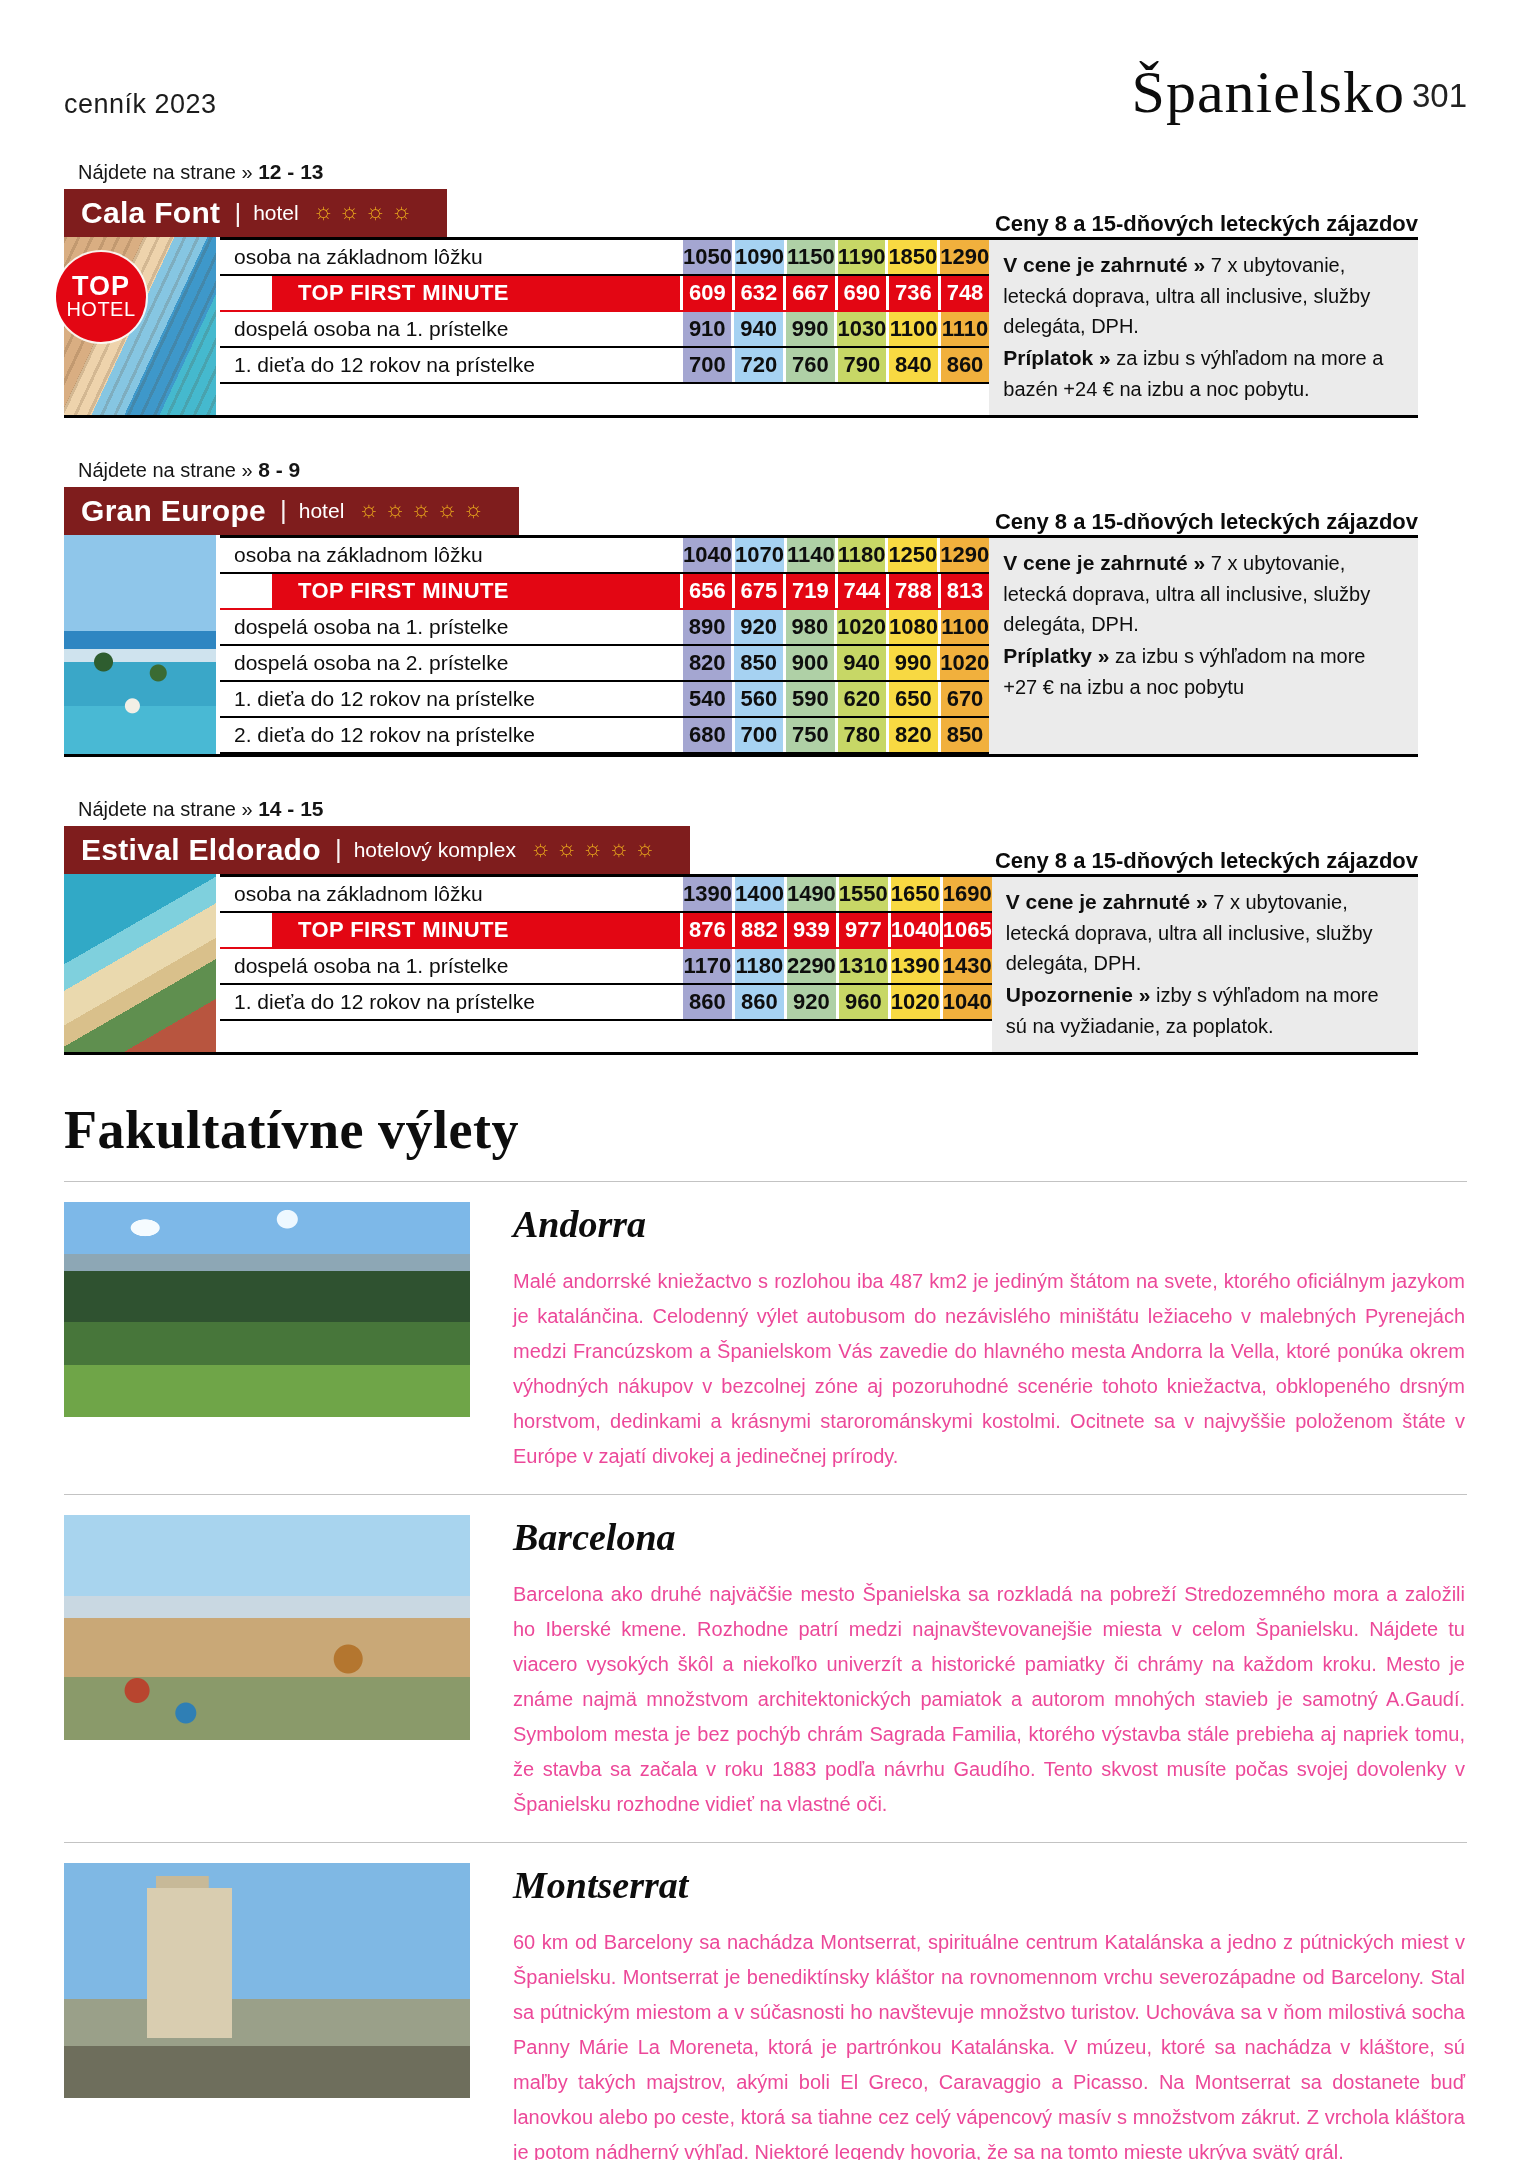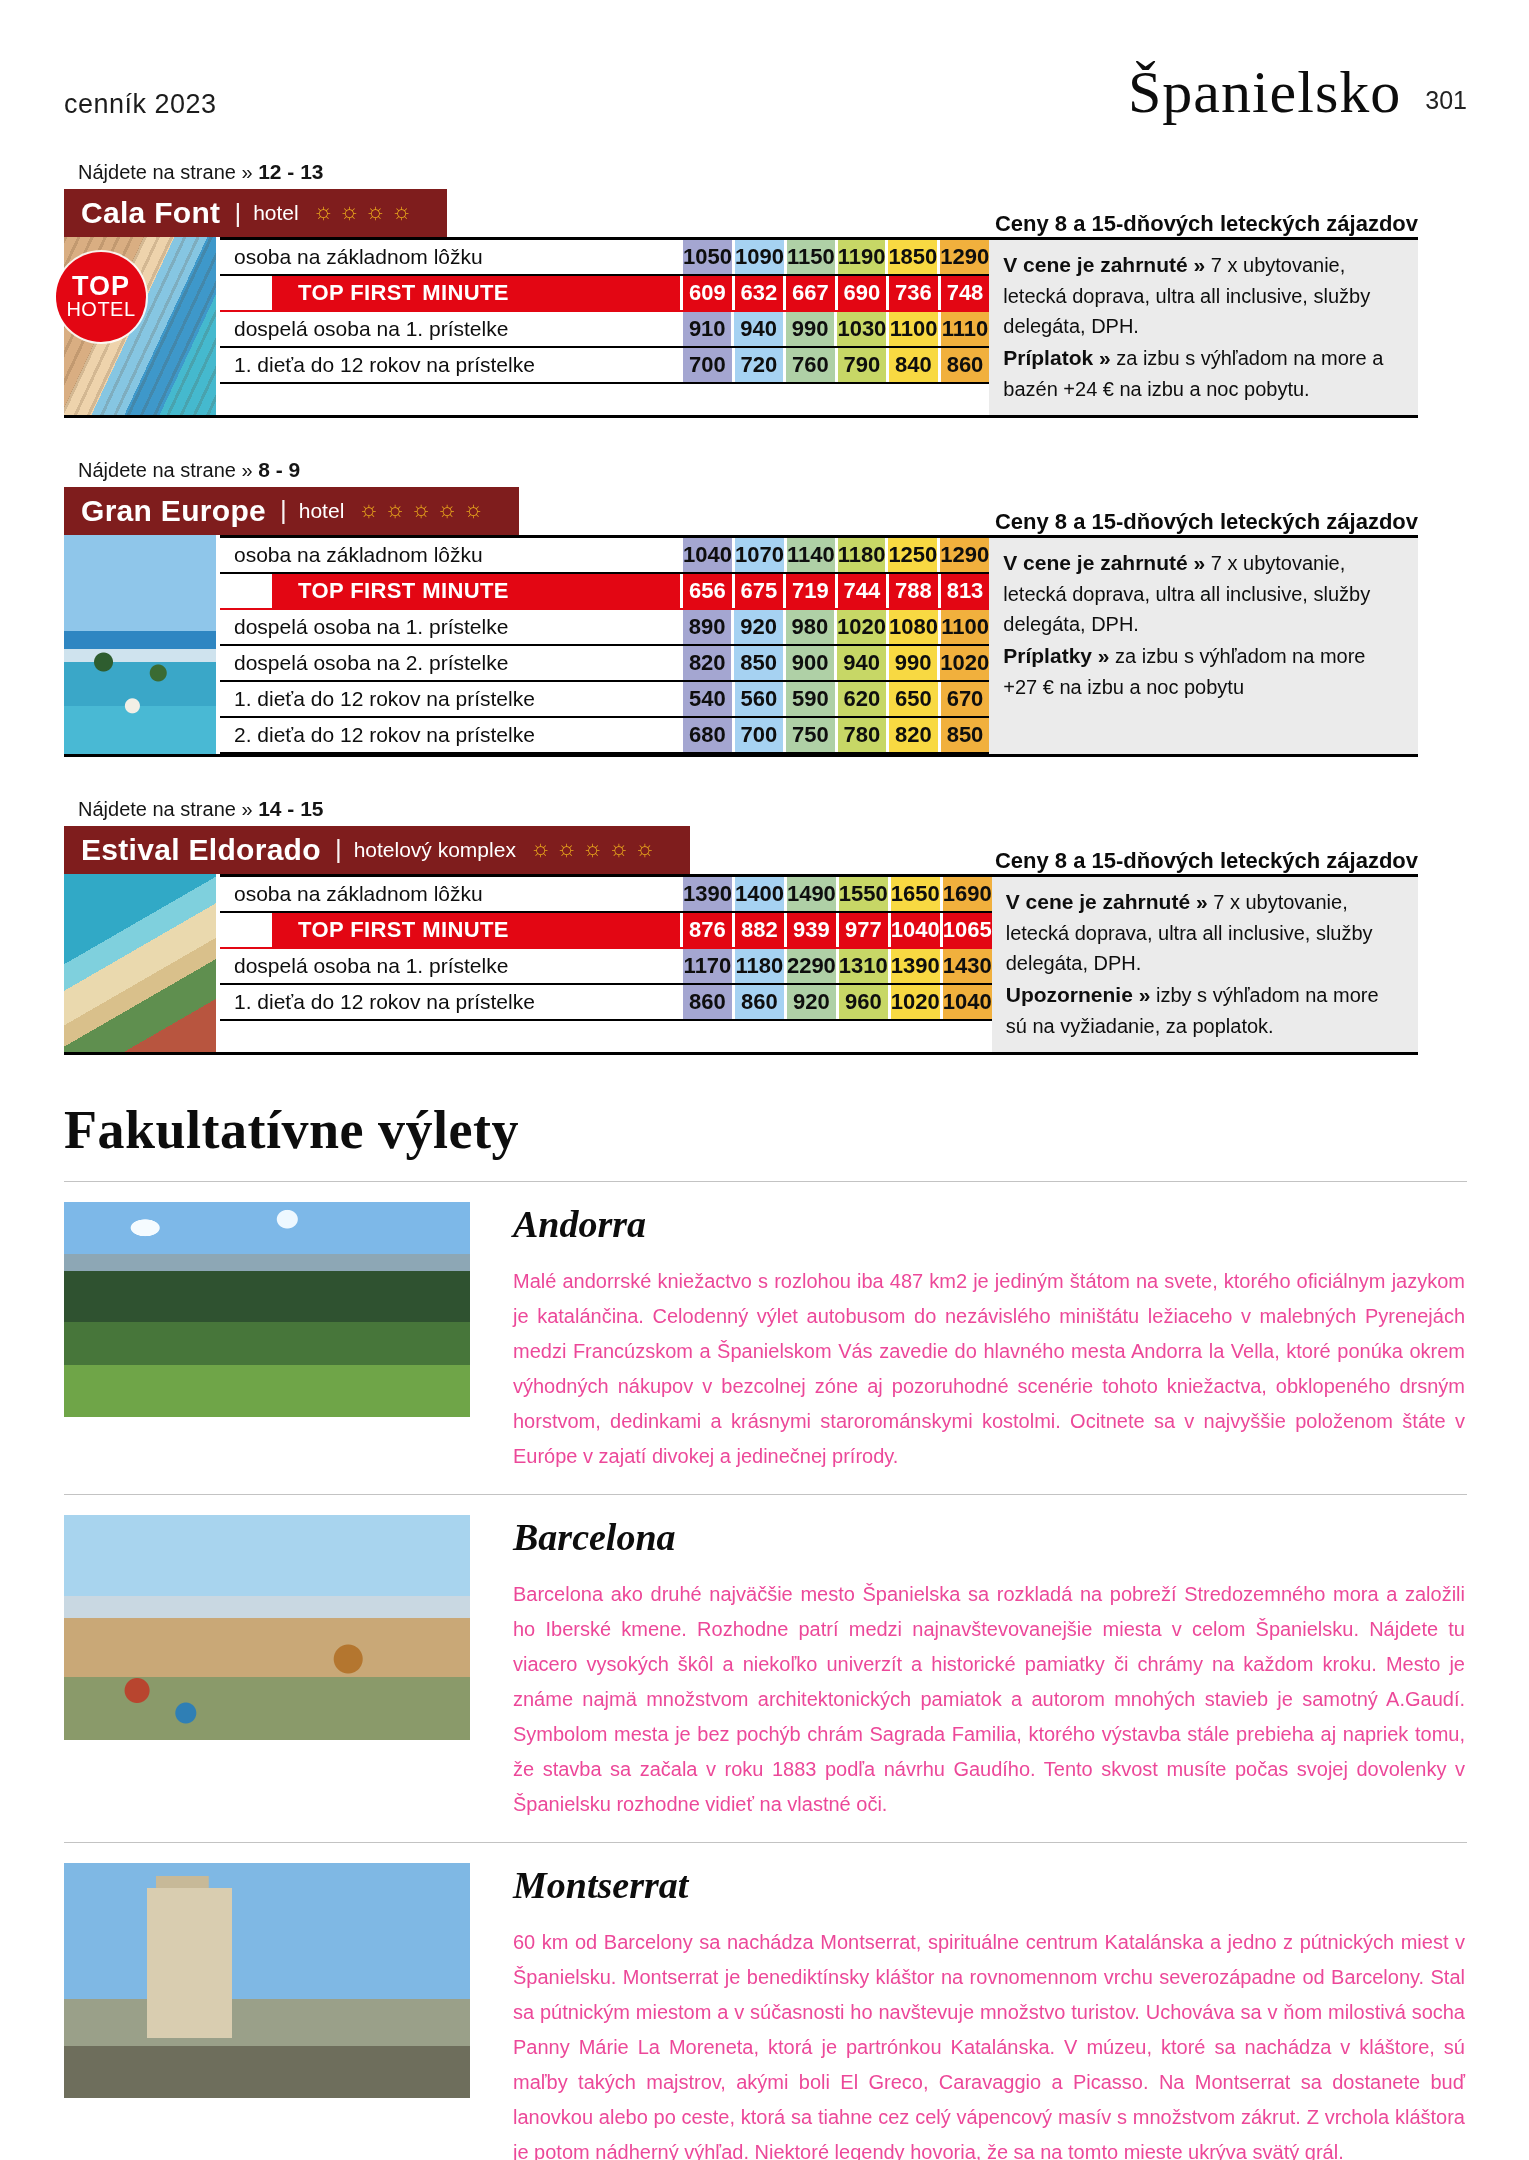--- a/index.html
+++ b/index.html
@@ -8,23 +8,23 @@
     width: 1529px; height: 2160px;
     position: relative; overflow: hidden;
     font-family: "Liberation Sans", sans-serif;
     color: #111;
   }
   .page { padding: 54px 62px 0 64px; }
 
   
   .header { display:flex; justify-content:space-between; align-items:flex-end; height:66px; }
   .catalog-label { font-size:27px; letter-spacing:.5px; color:#1c1c1c; }
-  .title-group { display:flex; align-items:flex-end; gap:24px; }
+  .title-group { display:flex; align-items:flex-end; gap:7px; }
   .country-title { font-family:"Liberation Serif", serif; font-size:60px; line-height:.92; letter-spacing:1px; color:#0d0d0d; }
-  .page-number { font-size:25px; padding-bottom:5px; color:#222; }
+  .page-number { font-size:33px; padding-bottom:5px; color:#222; }
 
   
   .hotel { margin-top:40px; position:relative; }
   .page-ref { font-size:20px; margin:0 0 5px 14px; color:#151515; }
   .page-ref b { font-size:21px; }
   .banner-row { display:flex; align-items:flex-end; width:1354px; }
   .banner { background:#7f1d1d; color:#fff; height:48px; display:inline-flex; align-items:center; padding:0 30px 0 17px; }
   .hotel-name { font-size:30px; font-weight:700; letter-spacing:.3px; white-space:nowrap; }
   .banner-sep { font-size:26px; font-weight:300; margin:0 12px 0 14px; opacity:.95; }
   .hotel-category { font-size:21px; font-weight:300; white-space:nowrap; }

